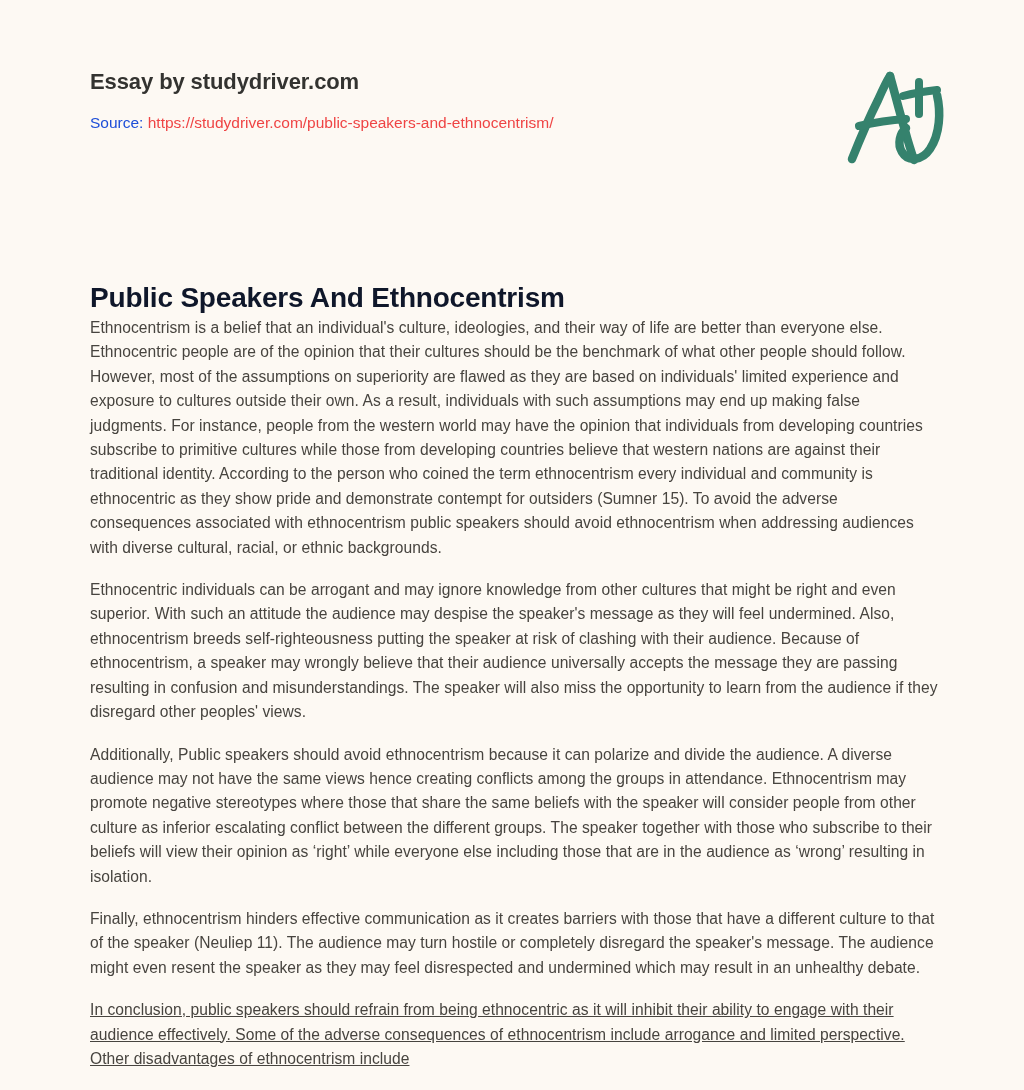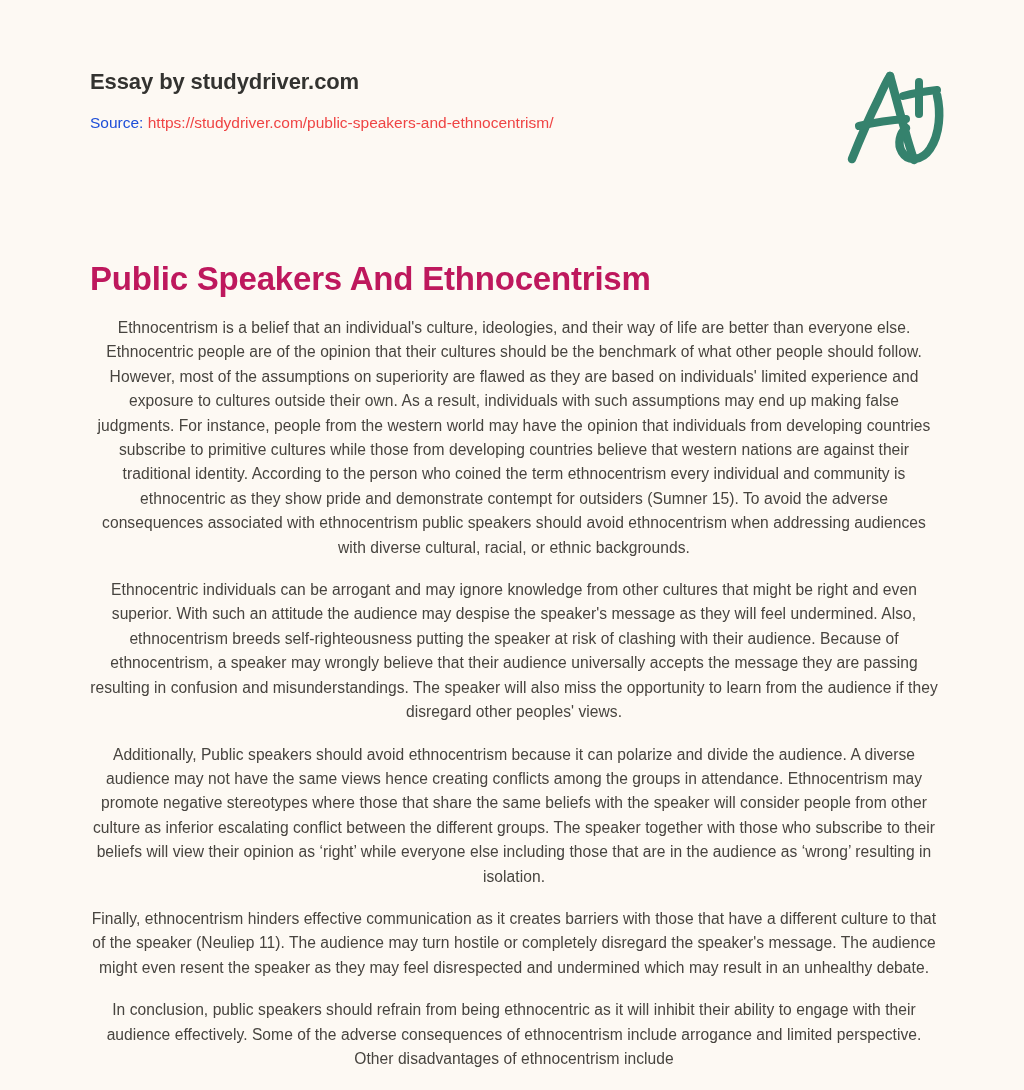--- a/index.html
+++ b/index.html
@@ -67,47 +67,48 @@
   .logo svg {
     display: block;
     width: 110px;
     height: 112px;
   }
 
   
   .doc-title {
     position: absolute;
     left: 90px;
-    top: 238px;
+    top: 260px;
     width: 880px;
-    font-size: 33px;
+    font-size: 28px;
     font-weight: bold;
     line-height: 38px;
     letter-spacing: -0.2px;
-    color: #be185d;
+    color: #0f172a;
   }
 
   
   .body-copy {
     position: absolute;
     left: 90px;
     top: 316px;
     width: 848px;
   }
 
   .body-copy p {
     margin: 0 0 18px 0;
     font-size: 15.6px;
     line-height: 24.4px;
     color: #47443f;
-    text-align: center;
+    text-align: left;
     letter-spacing: 0.05px;
   }
   .body-copy p:last-child {
     margin-bottom: 17px;
+    text-decoration: underline;
   }
 </style>
 </head>
 <body>
 
 <div class="page">
 
   <div class="header">
     <div class="brand-line">Essay by studydriver.com</div>
     <div class="source-line">

